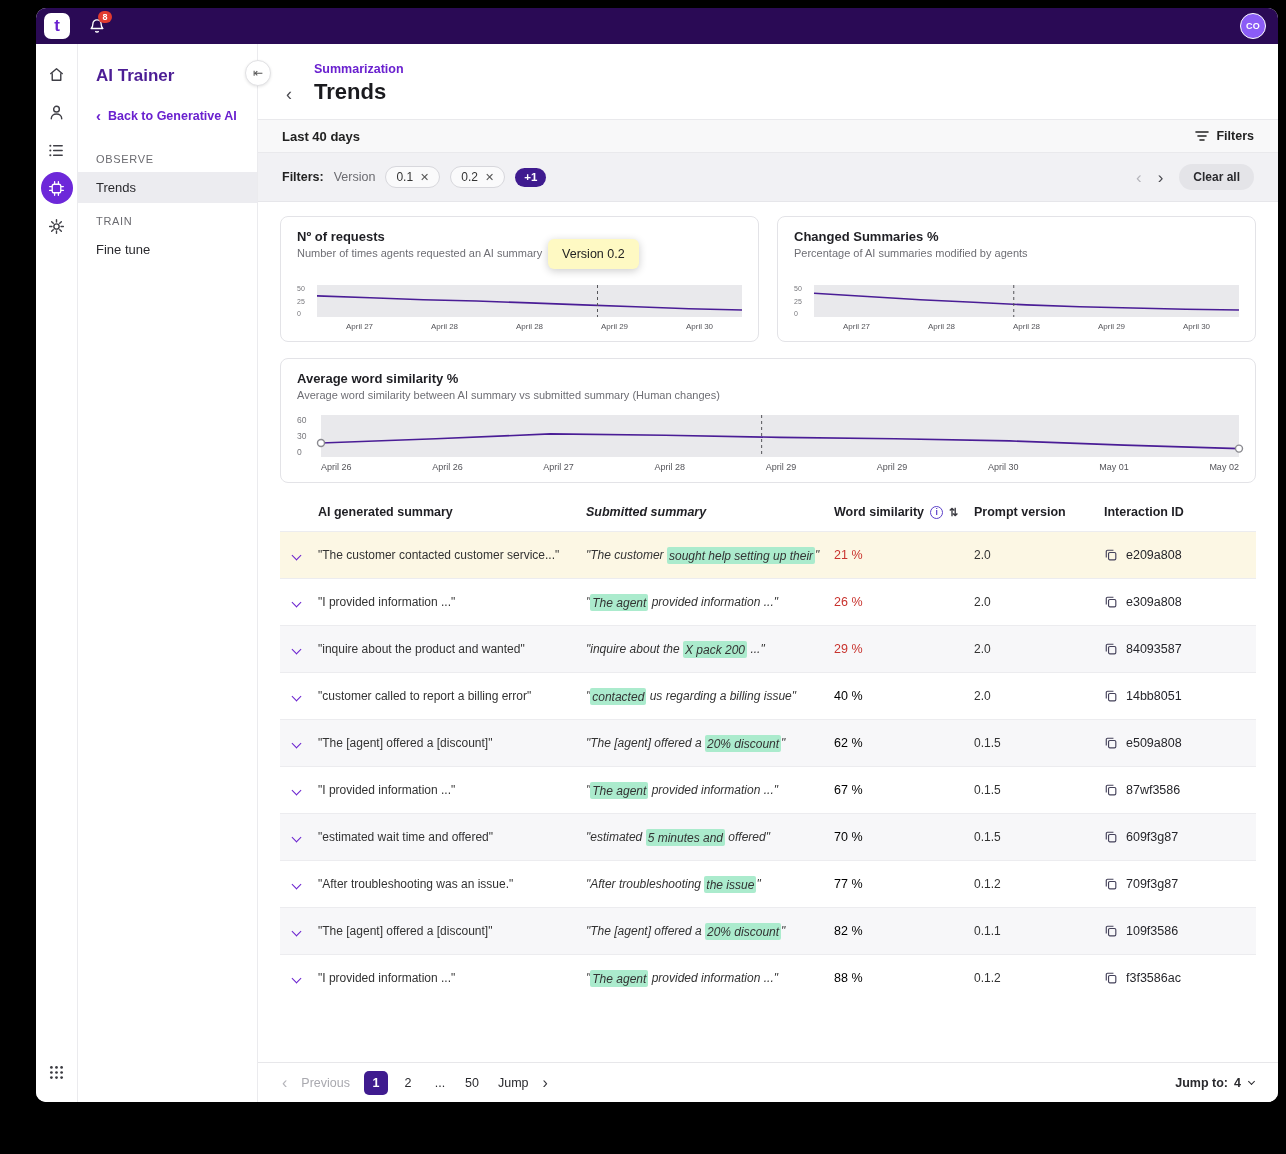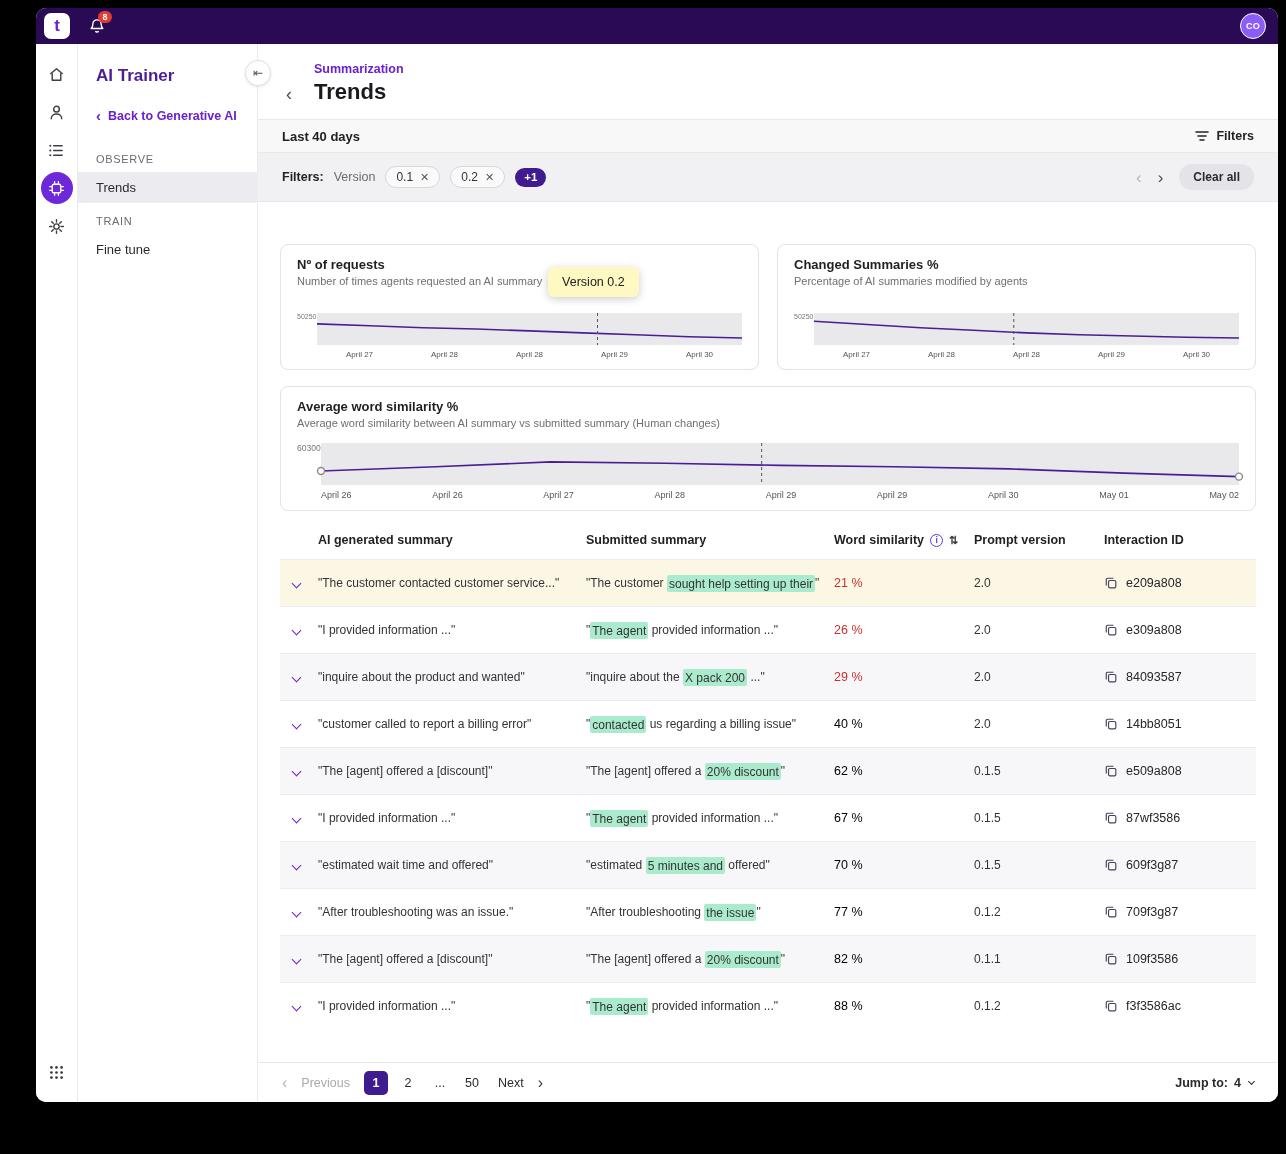--- a/index.html
+++ b/index.html
@@ -48,42 +48,42 @@
   .chip { display:inline-flex; align-items:center; gap:7px; background:#fafafb; border:1px solid #d7d7dc; border-radius:14px; padding:3px 10px; font-size:12px; color:#333; }
   .chip .x { font-size:11px; color:#555; cursor:pointer; }
   .more-badge { background:#3f1b8f; color:#fff; border-radius:12px; padding:3.5px 9px; font-size:11.5px; font-weight:bold; cursor:pointer; }
   .fb-right { margin-left:auto; display:flex; align-items:center; gap:16px; }
   .nav-chev { font-size:17px; color:#b5b5bb; cursor:pointer; line-height:1; }
   .nav-chev.fwd { color:#4a4a50; }
   .clear-btn { background:#e4e4e8; border:none; border-radius:15px; padding:6px 14px; font-size:12px; font-weight:bold; color:#2a2a2e; cursor:pointer; }
 
   
   .charts { padding:14px 22px 0; }
-  .chart-row { display:flex; gap:18px;margin-top:28px; }
+  .chart-row { display:flex; gap:18px; }
   .card { border:1px solid #e3e3e7; border-radius:8px; padding:12px 16px 10px; position:relative; background:#fff; flex:1; }
   .card.wide { margin-top:16px; }
   .card-title { font-size:13px; font-weight:bold; color:#1f1f24; }
   .card-sub { font-size:11px; color:#6e6e74; margin-top:3px; }
   .plot { display:flex; gap:4px; margin-top:26px; }
   .card.wide .plot { margin-top:14px; }
-  .yticks { width:16px; display:flex; justify-content:space-between; font-size:7px; color:#77777c; text-align:center; }
+  .yticks { width:16px; display:flex; flex-direction:column; justify-content:space-between; font-size:7px; color:#77777c; text-align:left; }
   .card.wide .yticks { width:20px; font-size:8.5px; }
   .plot-area { flex:1; height:32px; background:#e9e9ec; position:relative; }
   .card.wide .plot-area { height:42px; }
   .plot-area svg { position:absolute; inset:0; width:100%; height:100%; overflow:visible; }
   .xlabels { display:flex; justify-content:space-around; font-size:8px; color:#55555a; margin-top:5px; padding-left:20px; }
   .card.wide .xlabels { justify-content:space-between; padding-left:24px; font-size:9px; }
   .chart-tooltip { position:absolute; left:56%; top:22px; background:#fef9c3; border-radius:6px; box-shadow:0 2px 9px rgba(0,0,0,.2); padding:8px 14px; font-size:12.5px; color:#222; white-space:nowrap; z-index:5; }
 
   
   .tbl { padding:14px 22px 0; }
   .thead { display:flex; align-items:center; font-size:12.5px; font-weight:bold; color:#1f1f24; padding:8px 0 12px; }
   .c-exp { flex:0 0 38px; }
   .c-ai  { flex:0 0 268px; padding-right:14px; }
-  .c-sub { flex:0 0 248px; padding-right:14px; }
+  .c-sub { flex:0 0 248px; padding-right:14px;font-style:italic; }
   .c-sim { flex:0 0 140px; display:flex; align-items:center; gap:6px; }
   .c-ver { flex:0 0 130px; }
   .c-id  { flex:1; }
   .info-i { width:13px; height:13px; border:1.2px solid #5b3fc9; border-radius:50%; color:#5b3fc9; font-size:8.5px; font-weight:bold; display:inline-flex; align-items:center; justify-content:center; cursor:pointer; }
   .sort { font-size:11px; color:#3a3a40; cursor:pointer; }
   .trow { display:flex; align-items:center; min-height:47px; border-top:1px solid #ececef; font-size:12px; color:#333; }
   .trow:nth-child(odd) { background:#f7f7f9; }
   .trow.selected { background:#fcf7e4; }
   .chev-down { display:inline-block; width:7px; height:7px; border-right:1.7px solid #6a21cf; border-bottom:1.7px solid #6a21cf; transform:rotate(45deg); margin-left:13px; cursor:pointer; }
   .chev-down.dark { width:5px; height:5px; border-width:1.5px; border-color:#2a2a2e; margin-left:2px; margin-top:-3px; }
@@ -514,21 +514,21 @@
 
       <footer class="pagination">
         <span class="pg-arrow prev">‹</span>
         <span class="pg-prev">Previous</span>
         <span class="pages" id="pages">
             <span class="pg-num active">1</span>
             <span class="pg-num">2</span>
             <span class="pg-num">...</span>
             <span class="pg-num">50</span>
           </span>
-        <span class="pg-next">Next</span>
+        <span class="pg-next">Jump</span>
         <span class="pg-arrow next">›</span>
         <span class="jump">
           <span>Jump to:</span>
           <span>4</span>
           <span class="chev-down dark"></span>
         </span>
       </footer>
 
     </main>
   </div>

